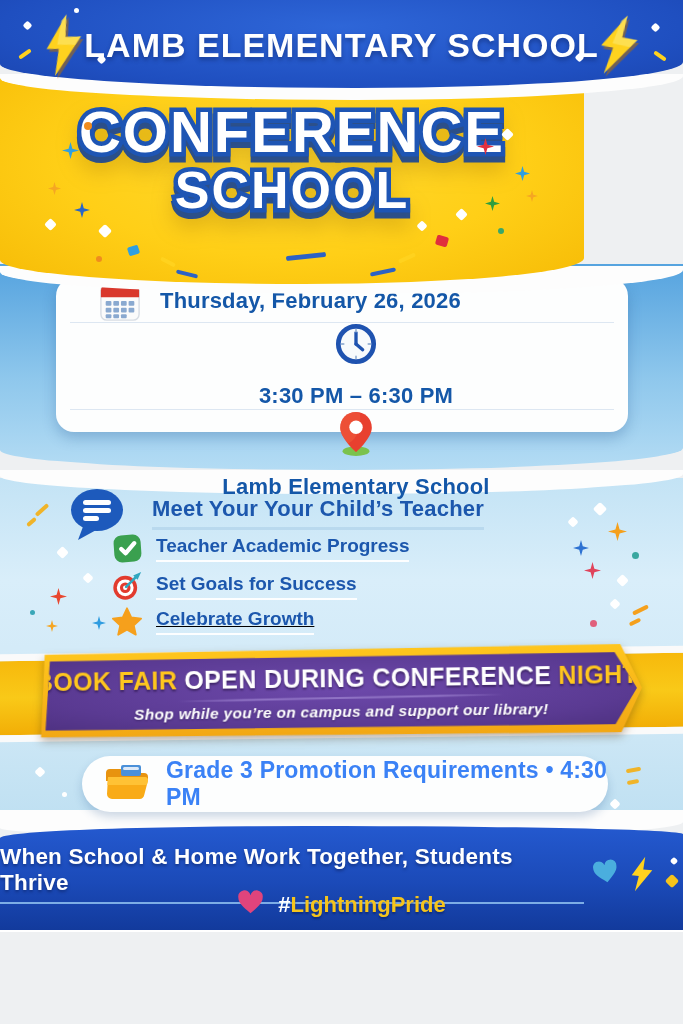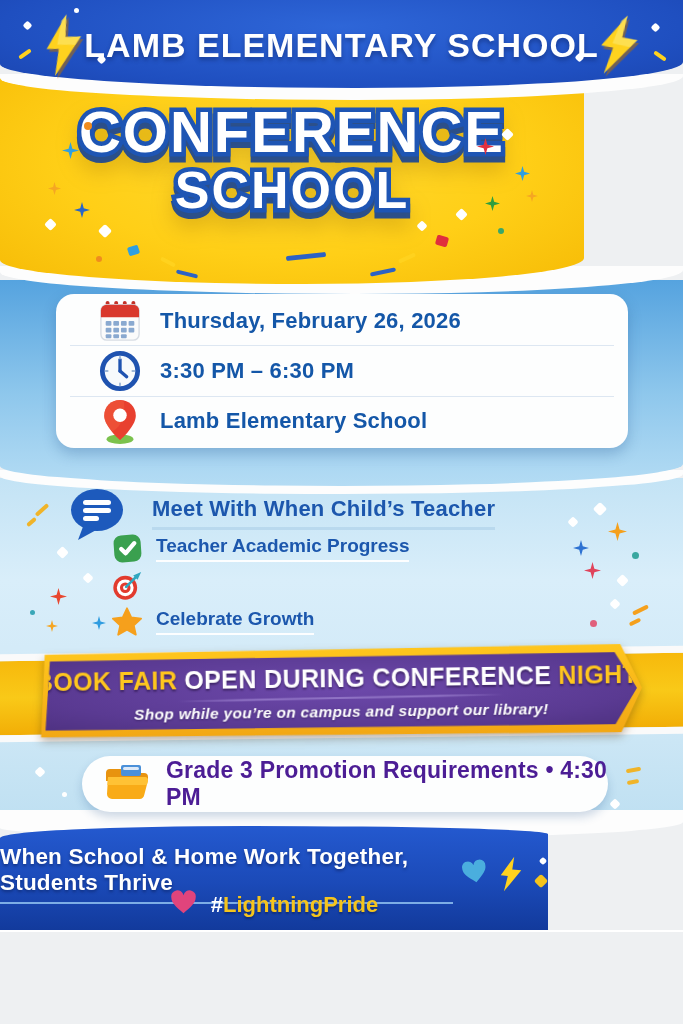--- a/index.html
+++ b/index.html
@@ -14,38 +14,38 @@
     border-radius:0 0 48% 52% / 0 0 26px 24px;
   }
   .white-seam-1 { position:absolute; left:0; top:74px; width:683px; height:26px; background:#fdfdfd; z-index:5; border-radius:0 0 48% 52% / 0 0 24px 22px; }
   .band-title {
     position:absolute; left:0; top:78px; width:584px; height:206px; z-index:4;
     background:radial-gradient(ellipse at 50% 40%, #ffd92e 0%, #ffcf17 55%, #f6bb06 100%);
     border-radius:0 0 48% 52% / 0 0 26px 24px;
   }
   .white-seam-2 { position:absolute; left:0; top:266px; width:683px; height:28px; background:#fdfdfd; z-index:3; border-radius:0 0 48% 52% / 0 0 24px 22px; }
   .band-info {
-    position:absolute; left:0; top:280px; width:683px; height:206px; z-index:2;
+    position:absolute; left:0; top:264px; width:683px; height:206px; z-index:2;
     background:linear-gradient(180deg,#55a3df 0%, #8ec7ec 55%, #b4dcf4 100%);
     border-radius:0 0 50% 50% / 0 0 22px 20px;
   }
   .white-seam-3 { position:absolute; left:0; top:470px; width:683px; height:24px; background:#fdfdfd; z-index:1; border-radius:0 0 50% 50% / 0 0 20px 18px; }
   .bg-light {
     position:absolute; left:0; top:478px; width:683px; height:340px; z-index:0;
     background:linear-gradient(180deg,#c3e3f5 0%, #d9eefa 30%, #cfe8f6 70%, #bfe0f2 100%);
   }
   .band-bookfair {
     position:absolute; left:-10px; right:-10px; top:650px; height:88px; z-index:2;
     background:linear-gradient(180deg,#f7b90c,#f9c918 50%,#f2ae06);
     border-top:7px solid #fafafa; border-bottom:7px solid #fafafa;
     transform:rotate(-0.7deg);
   }
   .white-seam-4 { position:absolute; left:0; top:810px; width:683px; height:28px; background:#fdfdfd; z-index:1; border-radius:0 0 45% 55% / 0 0 16px 10px; }
   .band-footer {
-    position:absolute; left:0; top:826px; width:548px; height:104px; z-index:2;
+    position:absolute; left:0; top:826px; width:683px; height:104px; z-index:2;
     background:linear-gradient(180deg,#2459cf 0%, #1b4ab8 55%, #123a9c 100%);
     border-radius:45% 55% 0 0 / 12px 8px 0 0;
   }
   .bottom-gray { position:absolute; left:0; top:930px; width:683px; height:94px; z-index:2; background:#eef0f2; box-shadow:inset 0 2px 0 #ffffff; }
 
   
   .school-name {
     position:absolute; left:0; right:0; top:26px; text-align:center;
     color:#ffffff; font-size:34px; font-weight:bold; letter-spacing:1px;
     text-shadow:0 3px 4px rgba(10,30,90,.45);
@@ -64,33 +64,33 @@
   .title-line1 { font-size:58px; }
   .title-line2 { font-size:52px; margin-top:4px; }
 
   
   .event-card {
     position:absolute; left:56px; top:14px; width:572px; height:154px;
     background:#fdfefe; border-radius:18px; box-shadow:0 6px 14px rgba(30,80,140,.28);
     display:flex; flex-direction:column; padding:2px 14px;
   }
   .card-row { flex:1; display:flex; align-items:center; gap:18px; padding-left:28px; }
-  .card-row + .card-row { border-top:1.5px solid #dde7f2; }
+  .card-row + .card-row { border-top:1.5px solid #dde7f2;flex-direction:column; }
   .card-icon { width:44px; display:flex; justify-content:center; align-items:center; }
   .card-label { color:#1457a8; font-size:22px; font-weight:bold; letter-spacing:.2px; }
 
   
   .agenda { position:absolute; left:0; top:478px; width:683px; height:182px; z-index:2; }
   .bubble-icon { position:absolute; left:68px; top:8px; }
   .agenda-heading { position:absolute; left:152px; top:18px; color:#1c57ad; font-size:22px; font-weight:bold;
     border-bottom:3px solid #b9d9ee; padding-bottom:5px; letter-spacing:.2px; }
   .agenda-item { position:absolute; display:flex; align-items:center; gap:14px; }
   .agenda-item .a-icon { width:30px; display:flex; justify-content:center; }
   .agenda-item .a-label { color:#1c57ad; font-size:19px; font-weight:bold; border-bottom:2.5px solid rgba(255,255,255,.95); padding-bottom:3px; }
-  .ai-1 { left:112px; top:56px; } .ai-2 { left:112px; top:92px; } .ai-3 { left:112px; top:128px; }
+  .ai-1 { left:112px; top:56px; } .ai-2 { left:112px; top:92px; } .ai-3 { left:112px; top:128px;text-decoration:underline; }
 
   
   .ribbon { position:absolute; left:38px; top:648px; width:604px; height:88px; z-index:3;
     transform:rotate(-0.8deg); filter:drop-shadow(0 4px 5px rgba(70,40,10,.35)); }
   .ribbon-outer { position:absolute; inset:0; background:linear-gradient(180deg,#ffc61d,#f2a714);
     clip-path:polygon(1.2% 3%, 96.5% 0%, 100% 50%, 96.5% 100%, 0.4% 97%); }
   .ribbon-inner { position:absolute; top:8px; bottom:8px; left:7px; right:5px;
     background:radial-gradient(ellipse at 50% 45%, #6d49ab 0%, #5a3a92 70%, #4e3181 100%);
     clip-path:polygon(0.9% 2%, 96.3% 0%, 100% 50%, 96.3% 100%, 0% 98%);
     display:flex; flex-direction:column; justify-content:center; align-items:center; }
@@ -99,21 +99,21 @@
   .ribbon-hl { color:#ffc61e; } .ribbon-mid { color:#ffffff; margin:0 7px; }
   .ribbon-swoosh { width:55%; height:2px; margin:4px 0 4px;
     background:linear-gradient(90deg,transparent,#8f72c4 20%,#8f72c4 80%,transparent); transform:rotate(-0.4deg); }
   .ribbon-line2 { color:#ffffff; font-size:15.5px; font-weight:bold; font-style:italic; letter-spacing:.3px;
     text-shadow:0 1px 2px rgba(40,20,70,.5); }
 
   
   .promo-pill { position:absolute; left:82px; top:756px; width:526px; height:56px; z-index:2;
     background:#fdfefe; border-radius:28px; box-shadow:0 5px 10px rgba(30,80,140,.22);
     display:flex; align-items:center; padding-left:22px; gap:16px; }
-  .promo-label { color:#4c1d95; font-size:23px; font-weight:bold; letter-spacing:.2px; }
+  .promo-label { color:#3b82f6; font-size:23px; font-weight:bold; letter-spacing:.2px; }
 
   
   .tagline-row { position:absolute; left:0; right:0; top:18px; display:flex; justify-content:center; align-items:center; gap:9px; }
   .tagline-text { color:#ffffff; font-size:22.5px; font-weight:bold; letter-spacing:.2px;
     border-bottom:2px solid rgba(150,200,245,.8); padding-bottom:6px; text-shadow:0 2px 3px rgba(8,25,80,.5); }
   .icon-cluster { position:relative; width:18px; height:40px; }
   .hashtag-row { position:absolute; left:0; right:0; top:64px; display:flex; justify-content:center; align-items:center; gap:14px;text-align:center; }
   .hash-prefix { color:#ffffff; font-size:22px; font-weight:bold; }
   .hash-text { color:#f5c41c; font-size:22px; font-weight:bold; text-shadow:0 2px 2px rgba(8,25,80,.5); }
 
@@ -249,21 +249,21 @@
   <div class="agenda">
     <span class="bubble-icon">
       <svg width="58" height="58" viewBox="0 0 58 58">
         <ellipse cx="29" cy="24" rx="26" ry="21" fill="#1d5abc"></ellipse>
         <path d="M16 38 L10 54 L30 43 Z" fill="#1d5abc"></path>
         <rect x="15" y="14" width="28" height="5" rx="2.5" fill="#ffffff"></rect>
         <rect x="15" y="22" width="28" height="5" rx="2.5" fill="#ffffff"></rect>
         <rect x="15" y="30" width="16" height="5" rx="2.5" fill="#ffffff"></rect>
       </svg>
     </span>
-    <h2 class="agenda-heading">Meet With When Child’s Teacher</h2>
+    <h2 class="agenda-heading">Meet Your Your Child’s Teacher</h2>
 
     <div class="agenda-item ai-1">
       <span class="a-icon">
         <svg width="29" height="29" viewBox="0 0 30 30">
             <rect x="1" y="1" width="28" height="28" rx="8" fill="#3aa04f" transform="rotate(-4 15 15)"></rect>
             <path d="M8.5 15.5 L13 20 L22 9.5" fill="none" stroke="#ffffff" stroke-width="4.5" stroke-linecap="round" stroke-linejoin="round"></path>
           </svg>
       </span>
       <span class="a-label">Teacher Academic Progress</span>
     </div>
@@ -271,20 +271,21 @@
       <span class="a-icon">
         <svg width="32" height="32" viewBox="0 0 34 34">
           <circle cx="15" cy="19" r="13.5" fill="#e23b2e"></circle>
             <circle cx="15" cy="19" r="9.5" fill="#ffffff"></circle>
           <circle cx="15" cy="19" r="6" fill="#e23b2e"></circle>
             <circle cx="15" cy="19" r="2.5" fill="#ffffff"></circle>
           <line x1="29" y1="5" x2="16" y2="18" stroke="#2fa7c0" stroke-width="3" stroke-linecap="round"></line>
           <path d="M33 1 L29 10 L24 5 Z" fill="#2fa7c0"></path>
         </svg>
       </span>
+      <span class="a-label">Set Goals for Success</span>
     </div>
     <div class="agenda-item ai-3">
       <span class="a-icon">
         <svg width="32" height="31" viewBox="0 0 34 32">
             <path d="M17 1 L21.8 11.4 L33 12.8 L24.7 20.5 L27 31 L17 25.4 L7 31 L9.3 20.5 L1 12.8 L12.2 11.4 Z" fill="#f6a01c" stroke="#f6a01c" stroke-width="2" stroke-linejoin="round"></path>
           </svg>
       </span>
       <span class="a-label">Celebrate Growth</span>
     </div>
 

